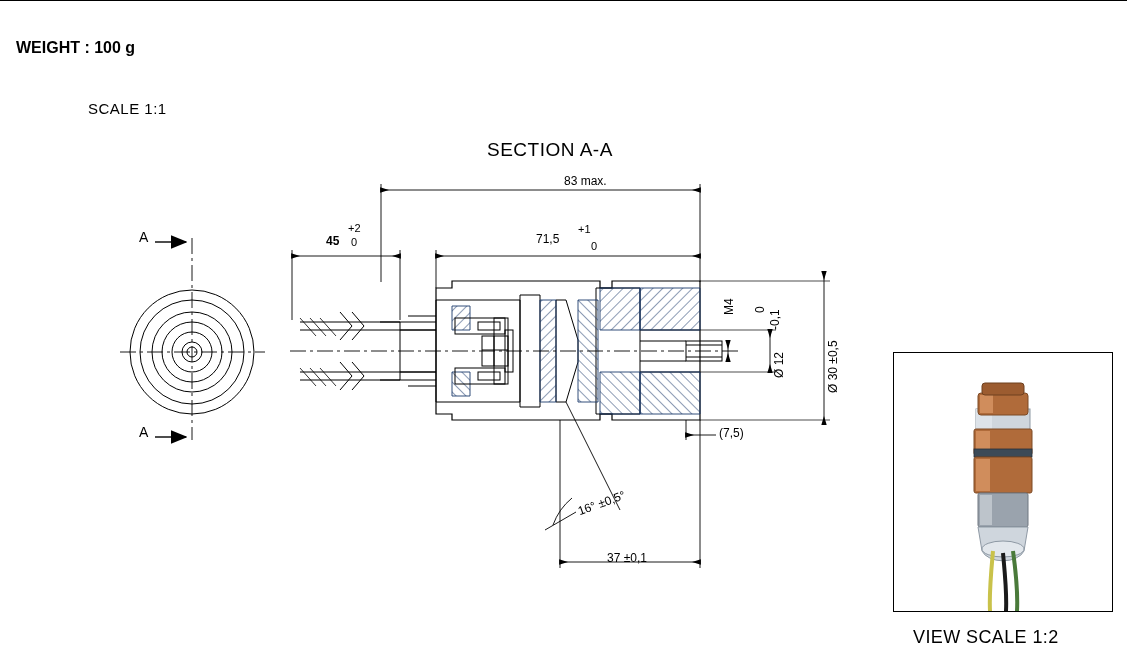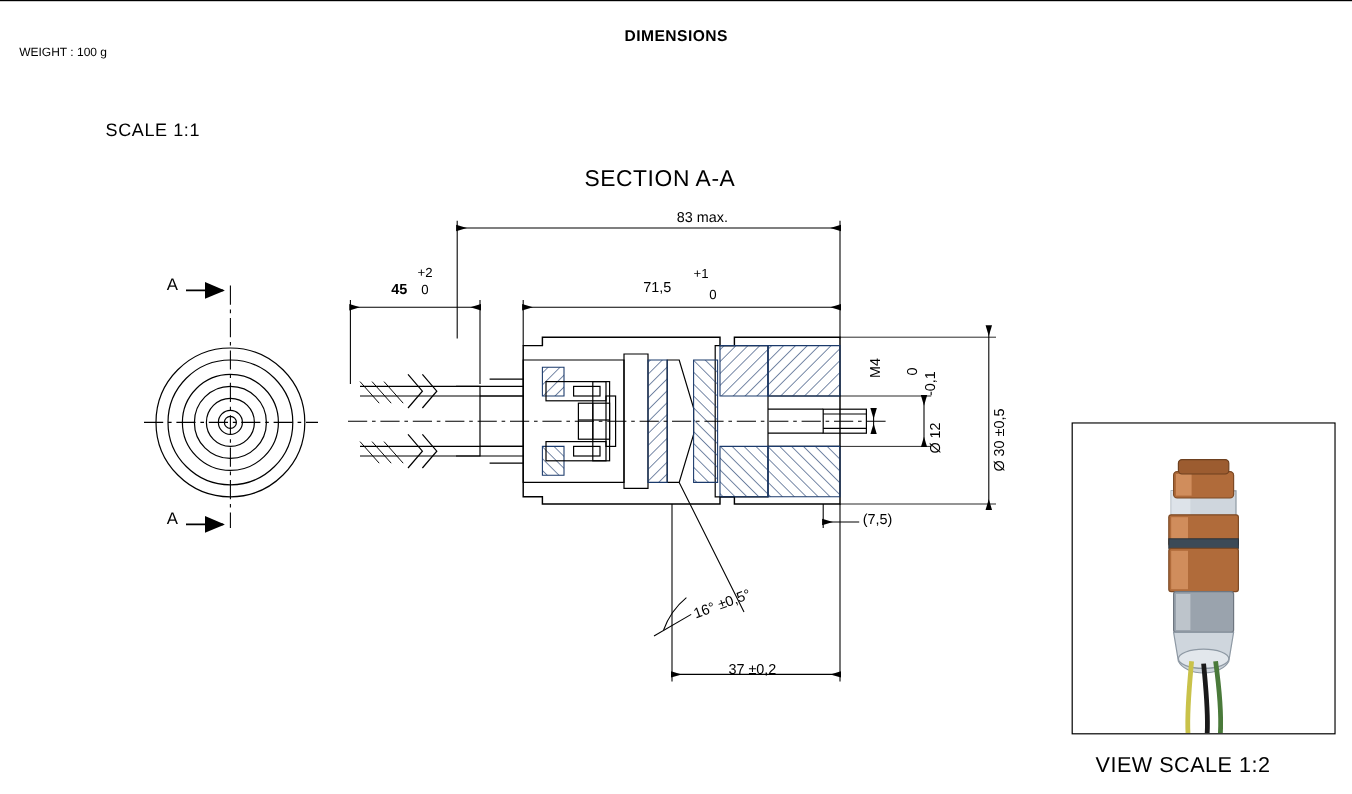--- a/index.html
+++ b/index.html
@@ -36,21 +36,22 @@
     width: 1127px;
     text-align: center;
     font-size: 13px;
     font-weight: bold;
     letter-spacing: 0.4px;
   }
   .weight-label {
     position: absolute;
     left: 16px;
     top: 39px;
-    font-size: 10px;
+    font-size: 16px;
+    font-weight: bold;
   }
   .scale-label {
     position: absolute;
     left: 88px;
     top: 100px;
     font-size: 15px;
     letter-spacing: 0.5px;
   }
   .section-label {
     position: absolute;
@@ -104,21 +105,20 @@
     overflow: hidden;
   }
 </style>
 </head>
 <body>
 
 <div class="page">
 
   <div class="top-rule"></div>
 
-  <div class="title-dimensions">DIMENSIONS</div>
   <div class="weight-label">WEIGHT : 100 g</div>
   <div class="scale-label">SCALE 1:1</div>
   <div class="section-label">SECTION A-A</div>
 
   <div class="letter-a" style="left:139px; top:229px;">A</div>
   <div class="letter-a" style="left:139px; top:424px;">A</div>
 
   <div class="dim-text" style="left:516px; top:174px;margin-left:48px;">83 max.</div>
 
   <div class="dim-text" style="left:326px; top:234px;font-weight:bold;">45</div>
@@ -132,21 +132,21 @@
   <div class="vert-text" style="left:722px; top:315px;">M4</div>
   <div class="vert-text small" style="left:753px; top:313px;">0</div>
   <div class="vert-text small" style="left:768px; top:330px;">-0,1</div>
   <div class="vert-text" style="left:772px; top:378px;">Ø 12</div>
   <div class="vert-text" style="left:826px; top:393px;">Ø 30 ±0,5</div>
 
   <div class="dim-text" style="left:719px; top:426px;">(7,5)</div>
 
   <div class="dim-text" style="left:576px; top:505px; transform: rotate(-20deg); transform-origin: 0 0;">16° ±0,5°</div>
 
-  <div class="dim-text" style="left:607px; top:551px;">37 ±0,2</div>
+  <div class="dim-text" style="left:607px; top:551px;">37 ±0,1</div>
 
   <svg class="overlay" viewBox="0 0 1127 662">
     <defs>
       <pattern id="hatchR" width="7" height="7" patternTransform="rotate(45)" patternUnits="userSpaceOnUse">
         <line x1="0" y1="0" x2="0" y2="7" stroke="#1b3a6b" stroke-width="1"></line>
       </pattern>
       <pattern id="hatchL" width="7" height="7" patternTransform="rotate(-45)" patternUnits="userSpaceOnUse">
         <line x1="0" y1="0" x2="0" y2="7" stroke="#1b3a6b" stroke-width="1"></line>
       </pattern>
       <marker id="arrIn" markerWidth="10" markerHeight="8" refX="9" refY="4" orient="auto">

